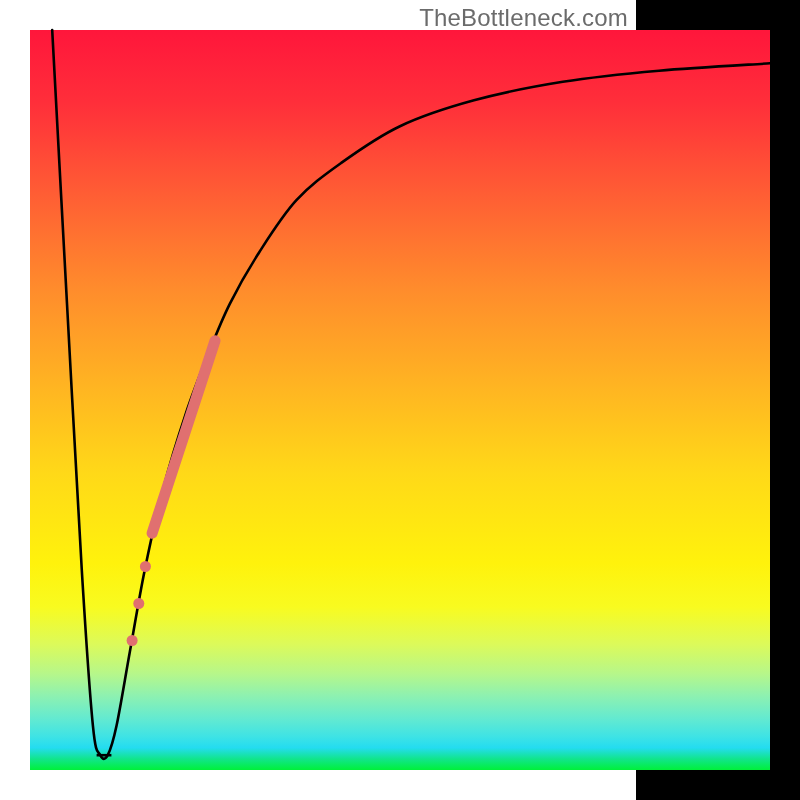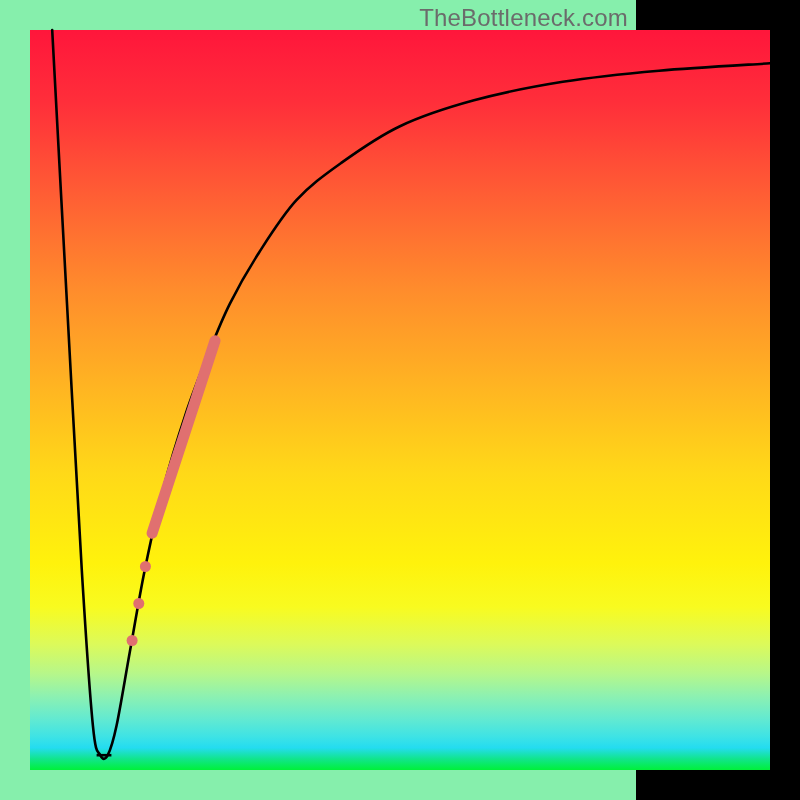--- a/index.html
+++ b/index.html
@@ -7,21 +7,21 @@
     padding: 0;
     width: 800px;
     height: 800px;
     overflow: hidden;
     background: #000;
   }
   .frame {
     position: relative;
     width: 636px;
     height: 800px;
-    background: #86efac;
+    background: #ffffff;
   }
   .plot-area {
     position: absolute;
     left: 30px;
     top: 30px;
     width: 740px;
     height: 740px;
     background: linear-gradient(to bottom,
       #ff163b 0%,
       #ff2f3a 10%,

